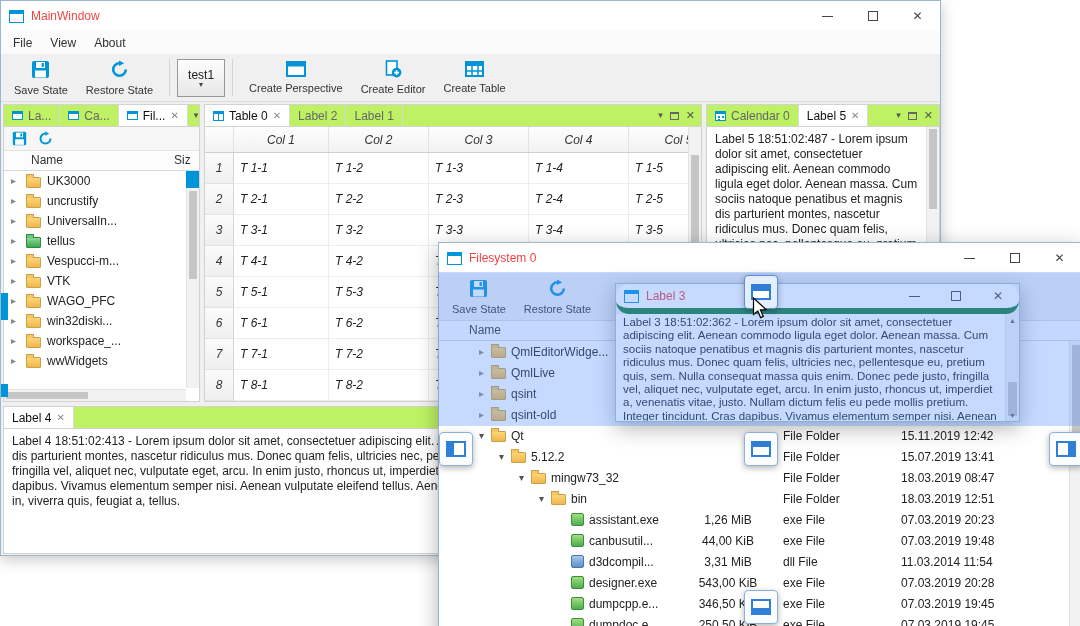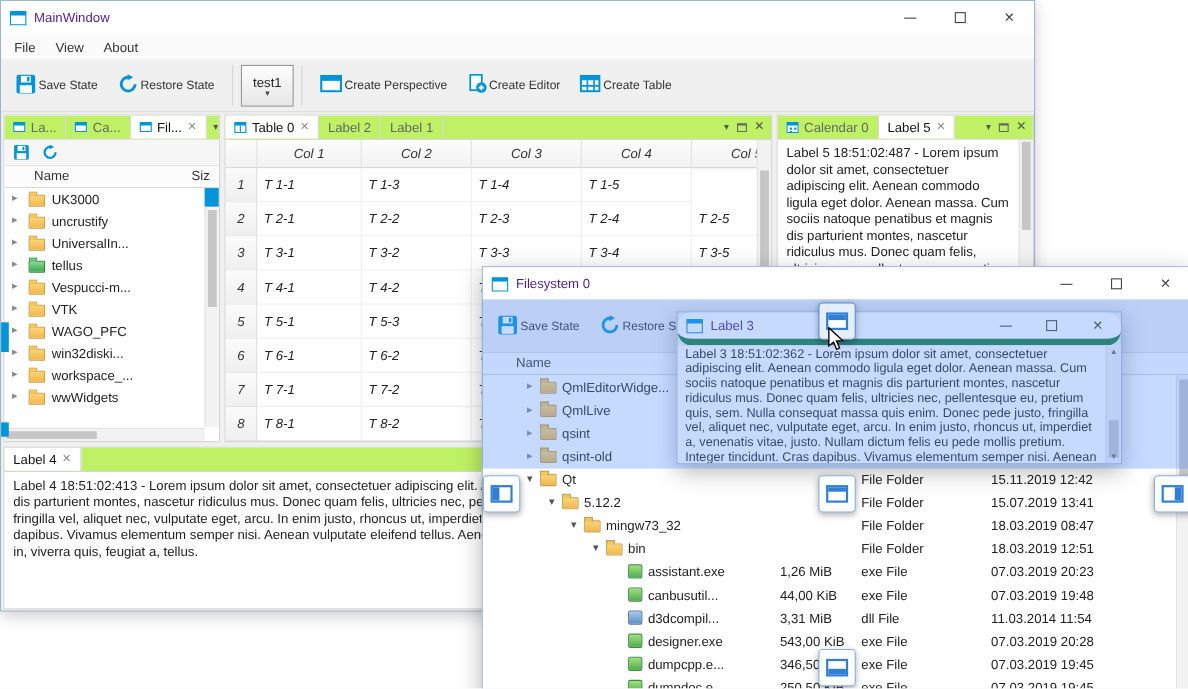--- a/index.html
+++ b/index.html
@@ -1,34 +1,34 @@
 <!DOCTYPE html>
 <html><head>
 <meta charset="utf-8">
 <style>
   *{margin:0;padding:0;box-sizing:border-box;font-family:"Liberation Sans",sans-serif;}
   html,body{width:1080px;height:626px;background:#fff;}
   #canvas{position:relative;width:1080px;height:626px;background:#ffffff;overflow:hidden;}
 
   .window{position:absolute;background:#f0f0f0;border:1px solid #9cb6cd;box-shadow:0 6px 20px rgba(0,0,0,.30);}
   .titlebar{height:30px;background:#fff;display:flex;align-items:center;padding-left:8px;gap:7px;position:relative;}
-  .title-text{font-size:12px;color:#4c1d95;}
+  .title-text{font-size:12px;color:#ef4444;}
   .app-icon{width:15px;height:13px;border:1px solid #0094d8;border-top:4px solid #0094d8;background:#fff;flex:none;}
   .win-controls{margin-left:auto;display:flex;height:100%;}
   .win-btn{width:45px;height:100%;display:flex;align-items:center;justify-content:center;}
   .glyph-min{width:11px;height:1px;background:#444;display:block;}
   .glyph-max{width:10px;height:10px;border:1px solid #444;display:block;}
   .glyph-close{font-size:12px;color:#444;line-height:1;}
 
   
   #main-window{left:0;top:0;width:941px;height:556px;z-index:1;box-shadow:0 4px 14px rgba(0,0,0,.22);}
   .menubar{height:23px;background:#fbfbfb;display:flex;align-items:center;gap:2px;padding-left:4px;}
   .menu-item{font-size:12px;color:#333;padding:3px 8px;}
   .toolbar{height:48px;background:#f0f0f0;border-bottom:1px solid #dcdcdc;display:flex;align-items:center;padding:0 4px;}
-  .tool-btn{display:flex;flex-direction:row;align-items:center;justify-content:center;gap:2px;padding:3px 9px;background:none;border:none;height:44px;}
+  .tool-btn{display:flex;flex-direction:column;align-items:center;justify-content:center;gap:2px;padding:3px 9px;background:none;border:none;height:44px;}
   .tool-label{font-size:11px;color:#333;white-space:nowrap;}
   .tb-sep{width:1px;align-self:stretch;background:#d5d5d5;margin:5px 7px;}
   .combo{display:flex;flex-direction:column;align-items:center;justify-content:center;width:48px;height:38px;background:linear-gradient(#fefefe,#e6e6e6);border:1px solid #979797;font-size:12px;color:#222;}
   .combo-arrow{font-size:8px;color:#444;line-height:5px;}
 
   .dock{position:absolute;display:flex;flex-direction:column;border:1px solid #d2d2d2;background:#fff;overflow:hidden;}
   #left-dock{left:2px;top:103px;width:197px;height:298px;}
   #center-dock{left:203px;top:103px;width:498px;height:298px;}
   #right-dock{left:705px;top:103px;width:234px;height:298px;}
   #bottom-dock{left:2px;top:405px;width:937px;height:148px;}
@@ -92,21 +92,21 @@
   .fs-header .th-name{left:30px;}
   .fs-rows{position:absolute;left:0;right:0;top:20px;bottom:0;overflow:hidden;}
   .fs-row{height:21px;position:relative;display:flex;align-items:center;font-size:12px;color:#222;}
   .fs-row .indent{flex:none;height:1px;}
   .ficon{width:14px;height:12px;flex:none;margin:0 5px 0 3px;}
   .ficon.folder-icon{width:15px;height:11px;background:linear-gradient(#fcd575,#f2b64e);border:1px solid #c9a14a;border-radius:1px;position:relative;margin-top:2px;}
   .ficon.folder-icon::before{content:"";position:absolute;top:-4px;left:-1px;width:6px;height:3px;background:#f6c65f;border:1px solid #c9a14a;border-bottom:none;}
   .ficon.exe-icon{border-radius:2px;background:linear-gradient(#a5de7e,#4caf50);border:1px solid #3a8f3e;height:13px;width:13px;}
   .ficon.dll-icon{border-radius:2px;background:linear-gradient(#a9c9ea,#5b8fc9);border:1px solid #4a79a8;height:13px;width:13px;}
   .fs-name{white-space:nowrap;}
-  .fs-size{position:absolute;left:270px;width:80px;text-align:left;}
+  .fs-size{position:absolute;left:249px;width:80px;text-align:center;}
   .fs-type{position:absolute;left:344px;width:100px;}
   .fs-date{position:absolute;left:462px;width:130px;}
 
   
   #label3-window{left:615px;top:283px;width:405px;height:139px;z-index:20;border-color:#a8bed4;}
   #label3-window .titlebar{border-bottom:6px solid #15803d;border-radius:13px;}
   .label3-content{flex:1;position:relative;background:#fff;overflow:hidden;display:flex;flex-direction:column;}
   .label3-text{padding:2px 18px 2px 7px;font-size:11.5px;line-height:13.4px;color:#222;overflow:hidden;}
   .l3-scroll{position:absolute;right:0;top:0;bottom:0;width:14px;background:#f2f2f2;border-left:1px solid #e3e3e3;}
   .l3-arrow{position:absolute;left:0;right:0;height:12px;display:flex;align-items:center;justify-content:center;font-size:7px;color:#666;}
@@ -329,20 +329,21 @@
         <div class="th-cell">Col 1</div>
             <div class="th-cell">Col 2</div>
             <div class="th-cell">Col 3</div>
             <div class="th-cell">Col 4</div>
             <div class="th-cell">Col 5</div>
           </div>
         <div>
             <div class="trow">
               <div class="rownum">1</div>
               <div class="tcell">T 1-1</div>
+              <div class="tcell">T 1-2</div>
               <div class="tcell">T 1-3</div>
               <div class="tcell">T 1-4</div>
               <div class="tcell">T 1-5</div>
             </div>
             <div class="trow">
               <div class="rownum">2</div>
               <div class="tcell">T 2-1</div>
               <div class="tcell">T 2-2</div>
               <div class="tcell">T 2-3</div>
               <div class="tcell">T 2-4</div>

